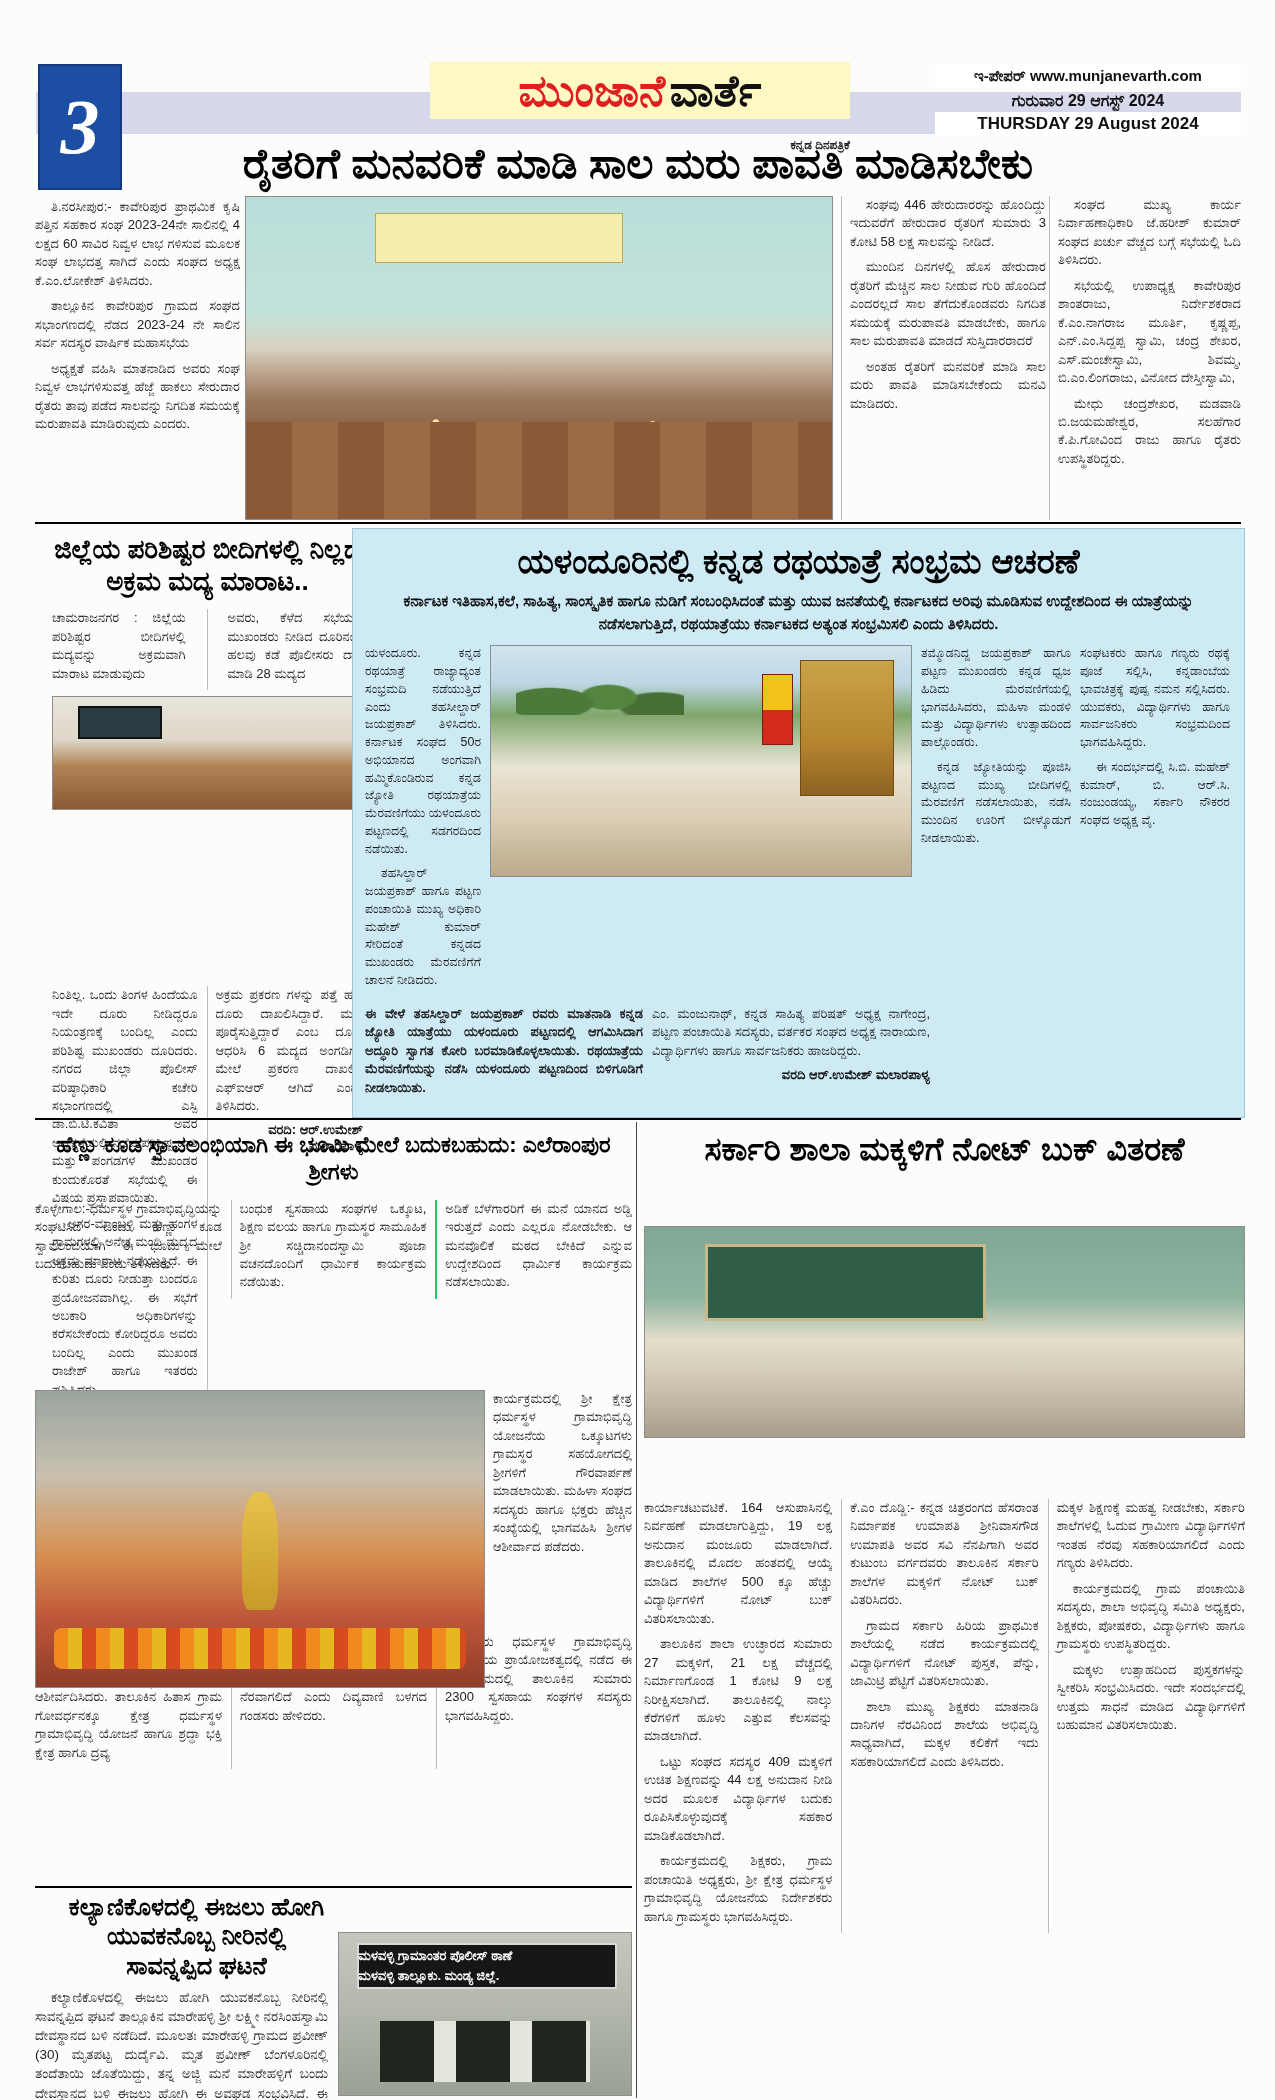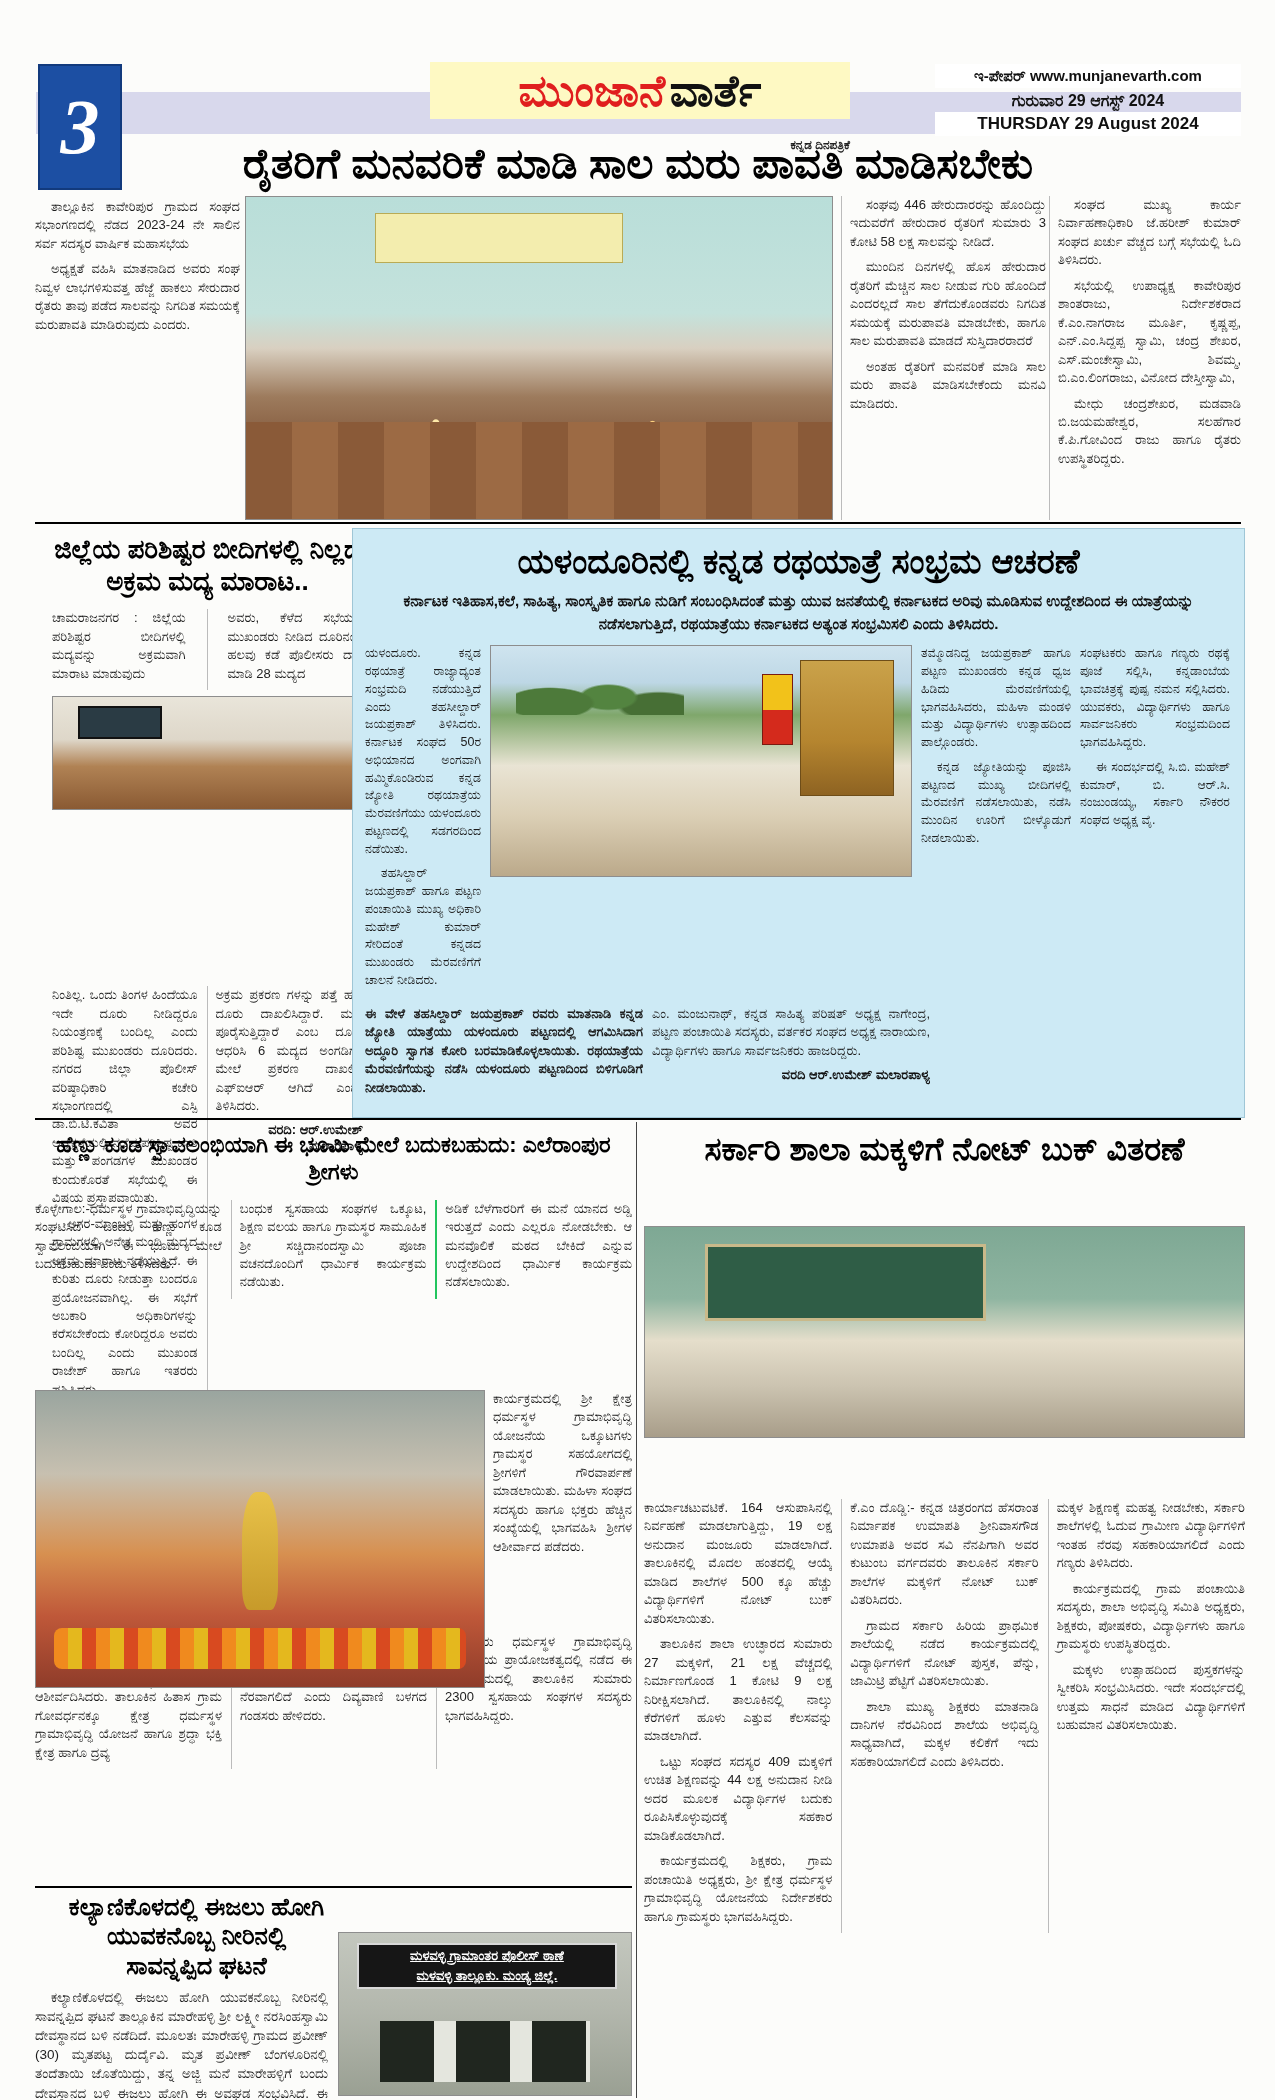--- a/index.html
+++ b/index.html
@@ -67,22 +67,22 @@
   .ph-lamp { background:linear-gradient(180deg,#9aa59f 0%,#c7c0b0 28%,#d79050 55%,#bf5839 76%,#8f3c2a 100%); }
   .ph-lamp .lamp { position:absolute; left:46%; top:34%; width:8%; height:40%;
     background:linear-gradient(180deg,#e8c24a 0%,#c79a2a 100%); border-radius:40% 40% 20% 20%; }
   .ph-lamp .garland { position:absolute; left:4%; bottom:6%; width:92%; height:14%;
     background:repeating-linear-gradient(90deg,#f08a1e 0 14px,#e4b81e 14px 28px,#d84a20 28px 42px); border-radius:8px; }
   .ph-school { background:linear-gradient(180deg,#7ea894 0%,#8fb5a1 34%,#e5decb 54%,#cbc3b0 76%,#a89d89 100%); }
   .ph-school .board { position:absolute; left:10%; top:8%; width:46%; height:34%;
     background:#2f5d46; border:3px solid #c9b98a; }
   .ph-station { background:linear-gradient(180deg,#c3c7be 0%,#b4b8ae 45%,#9aa093 100%); }
   .ph-station .sign { position:absolute; left:6%; top:6%; width:88%; height:26%;
-    background:#161616; color:#fff; display:flex; flex-direction:column; align-items:center; justify-content:center;
-    font-size:13px; font-weight:bold; line-height:1.5; border:2px solid #d8d8d8;text-decoration:underline; }
+    background:#161616; color:#fff; display:flex; flex-direction:column; align-items:flex-start; justify-content:center;
+    font-size:13px; font-weight:bold; line-height:1.5; border:2px solid #d8d8d8; }
   .ph-station .doors { position:absolute; left:14%; bottom:8%; width:72%; height:38%;
     background:repeating-linear-gradient(90deg,#20261f 0 54px,#e4e6de 54px 76px); }
 
   .bluebox { position:absolute; left:352px; top:528px; width:893px; height:590px;
     background:#cdeaf5; border:1px solid #9fc6d6; box-sizing:border-box; padding:8px 12px; }
   .bluebox .headline { font-size:34px; margin:4px 0 8px 0; }
   .bluebox .standfirst { font-size:15px; font-weight:bold; text-align:center; line-height:1.5; margin:0 8px 10px 8px; }
   .flexrow { display:flex; gap:9px; }
   .fcol { overflow:hidden; }
 </style>
@@ -104,20 +104,21 @@
       <span>www.munjanevarth.com</span>
     </div>
     <div class="l2">ಗುರುವಾರ 29 ಆಗಸ್ಟ್ 2024</div>
     <div class="l3">THURSDAY 29 August 2024</div>
   </div>
 
   <div class="abs headline" style="left:35px; top:138px; width:1206px; font-size:42px;">ರೈತರಿಗೆ ಮನವರಿಕೆ ಮಾಡಿ ಸಾಲ ಮರು ಪಾವತಿ ಮಾಡಿಸಬೇಕು</div>
 
   <div class="abs" style="left:35px; top:192px; width:1206px; height:330px;">
     <div class="col" style="left:0; top:6px; width:205px; height:322px;">
+      <p class="body">ತಿ.ನರಸೀಪುರ:- ಕಾವೇರಿಪುರ ಪ್ರಾಥಮಿಕ ಕೃಷಿ ಪತ್ತಿನ ಸಹಕಾರ ಸಂಘ 2023-24ನೇ ಸಾಲಿನಲ್ಲಿ 4 ಲಕ್ಷದ 60 ಸಾವಿರ ನಿವ್ವಳ ಲಾಭ ಗಳಿಸುವ ಮೂಲಕ ಸಂಘ ಲಾಭದತ್ತ ಸಾಗಿದೆ ಎಂದು ಸಂಘದ ಅಧ್ಯಕ್ಷ ಕೆ.ಎಂ.ಲೋಕೇಶ್ ತಿಳಿಸಿದರು.</p>
       <p class="body">ತಾಲ್ಲೂಕಿನ ಕಾವೇರಿಪುರ ಗ್ರಾಮದ ಸಂಘದ ಸಭಾಂಗಣದಲ್ಲಿ ನೆಡದ 2023-24 ನೇ ಸಾಲಿನ ಸರ್ವ ಸದಸ್ಯರ ವಾರ್ಷಿಕ ಮಹಾಸಭೆಯ</p>
       <p class="body">ಅಧ್ಯಕ್ಷತೆ ವಹಿಸಿ ಮಾತನಾಡಿದ ಅವರು ಸಂಘ ನಿವ್ವಳ ಲಾಭಗಳಿಸುವತ್ತ ಹೆಜ್ಜೆ ಹಾಕಲು ಸೇರುದಾರ ರೈತರು ತಾವು ಪಡೆದ ಸಾಲವನ್ನು ನಿಗದಿತ ಸಮಯಕ್ಕೆ ಮರುಪಾವತಿ ಮಾಡಿರುವುದು ಎಂದರು.</p>
     </div>
     <div class="photo ph-meeting" style="left:210px; top:4px; width:586px; height:322px;">
       <div class="banner"></div>
       <div class="flowers"></div>
       <div class="table"></div>
     </div>
     <div class="col" style="left:806px; top:4px; width:196px; height:324px; border-left:1px solid #bbb; padding-left:8px;">
       <p class="body">ಸಂಘವು 446 ಹೇರುದಾರರನ್ನು ಹೊಂದಿದ್ದು ಇದುವರೆಗೆ ಹೇರುದಾರ ರೈತರಿಗೆ ಸುಮಾರು 3 ಕೋಟಿ 58 ಲಕ್ಷ ಸಾಲವನ್ನು ನೀಡಿದೆ.</p>

